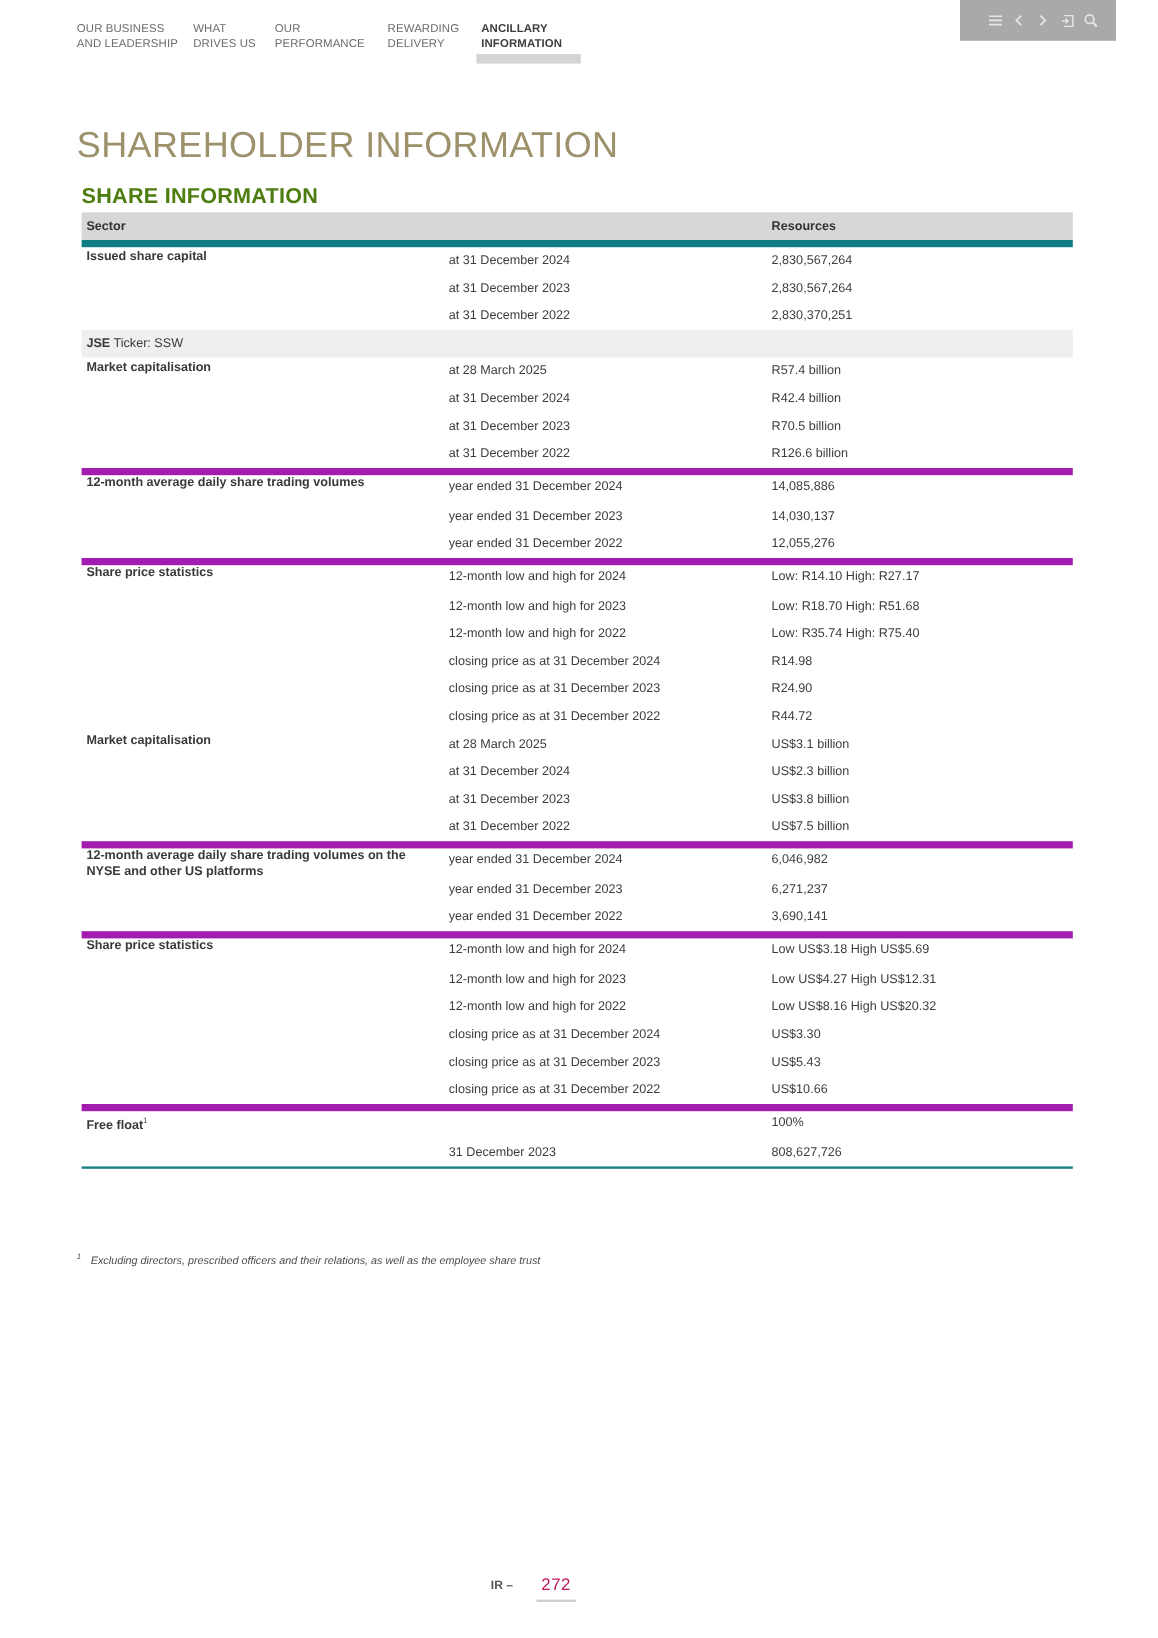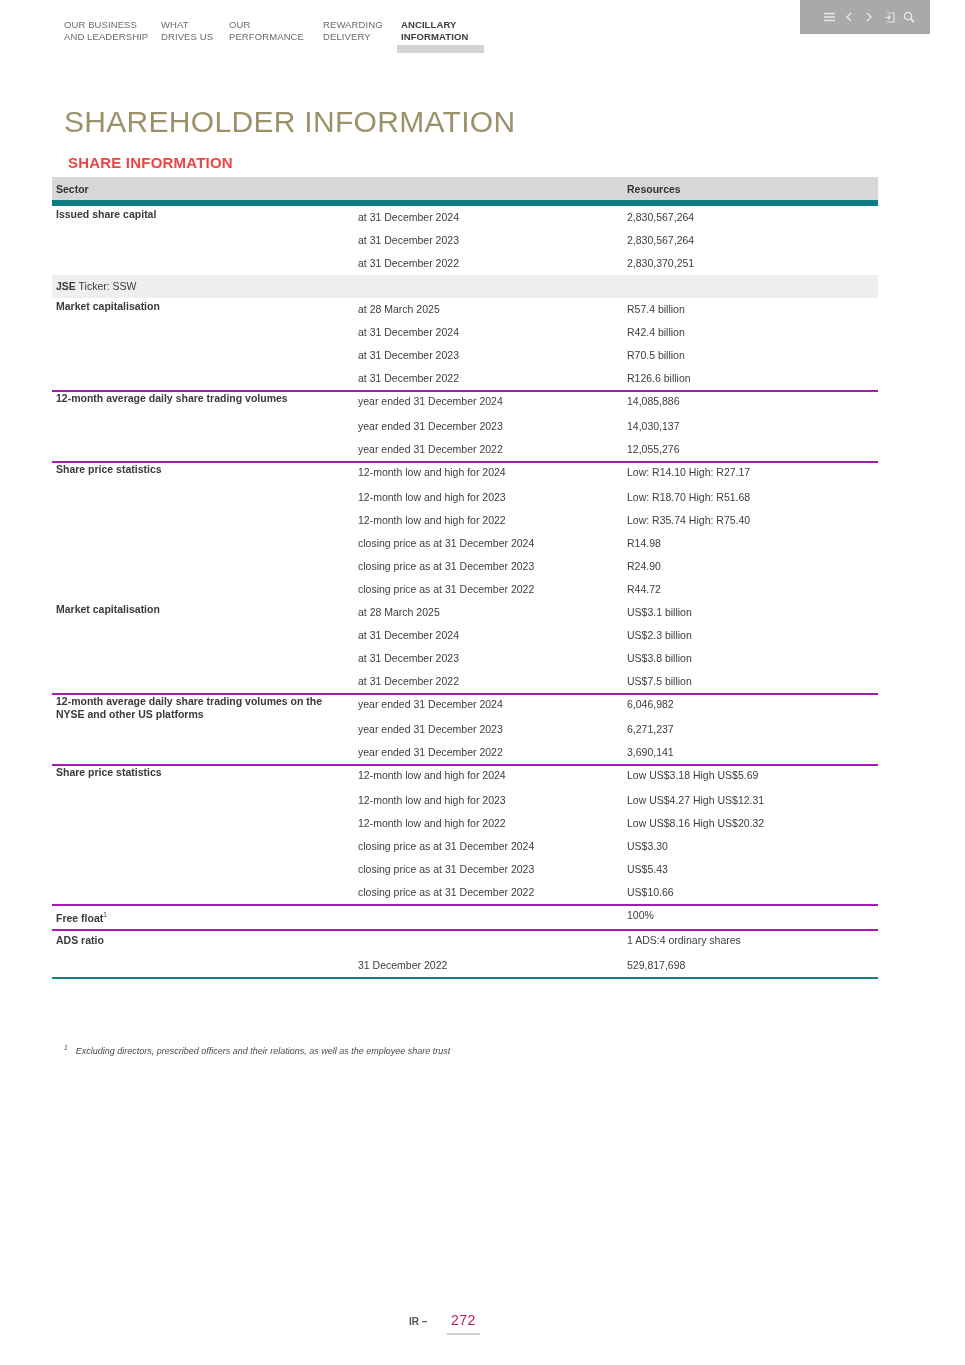--- a/index.html
+++ b/index.html
@@ -34,44 +34,44 @@
 
   
   .page-title {
     position: absolute; left: 64px; top: 100px; margin: 0;
     font-family: "Liberation Sans", sans-serif; font-weight: normal;
     font-size: 30px; letter-spacing: 0.3px; color: #9c916a; line-height: 44px;
   }
   .section-title {
     position: absolute; left: 68px; top: 152px; margin: 0;
     font-family: "Liberation Sans", sans-serif; font-weight: bold;
-    font-size: 15px; color: #ef4444; letter-spacing: 0.2px; line-height: 22px;
+    font-size: 18px; color: #4d7c0f; letter-spacing: 0.2px; line-height: 22px;
   }
 
   
-  .table { position: absolute; left: 52px; top: 177px; width: 826px; }
+  .table { position: absolute; left: 68px; top: 177px; width: 826px; }
   .thead {
     height: 23px; background: #d6d7d9; position: relative;
     font-size: 10.5px; font-weight: bold; color: #333;
     font-family: "Liberation Sans", sans-serif;
   }
   .thead .c1 { position: absolute; left: 4px; top: 6px; }
   .thead .c3 { position: absolute; left: 575px; top: 6px; }
   .thead-bar { height: 6px; background: #0f7c84; }
   .row {
     position: relative; height: 23px;
     font-size: 10.5px; font-family: "Liberation Sans", sans-serif; color: #3d3d3d;
   }
   .row .c1 { position: absolute; left: 4px; top: 2px; width: 290px; font-weight: bold; color: #3a3a3a; line-height: 12.5px; }
   .row .c2 { position: absolute; left: 306px; top: 5px; }
   .row .c3 { position: absolute; left: 575px; top: 5px; }
   .row.ticker { background: #efeff0; }
   .row.ticker .c1 { font-weight: normal; top: 5px; }
   .row.ticker .c1 b { font-weight: bold; }
-  .row.sep-top { border-top: 2px solid #a21caf; }
+  .row.sep-top { border-top: 6px solid #a21caf; }
   .row.sep-top .c2, .row.sep-top .c3 { top: 3px; }
   .row.sep-top .c1 { top: 0px; }
   .row.ftop .c1 { top: 3px; }
   .table-end { border-top: 2px solid #1b7f86; }
   sup { font-size: 6.5px; vertical-align: 5px; font-weight: normal; }
 
   .footnote {
     position: absolute; left: 64px; top: 1044px;
     font-size: 9px; font-style: italic; color: #4a4a4a;
     font-family: "Liberation Sans", sans-serif;
@@ -285,28 +285,24 @@
   <div class="row">
       <span class="c2">closing price as at 31 December 2022</span>
       <span class="c3">US$10.66</span>
     </div>
 
   <div class="row sep-top ftop">
       <span class="c1"><span>Free float</span><sup>1</sup></span>
       <span class="c3">100%</span>
     </div>
 
-  <div class="row sep-top ftop">
-      <span class="c1">ADS ratio</span>
-      <span class="c3">1 ADS:4 ordinary shares</span>
-    </div>
-
-  <div class="row">
-      <span class="c2">31 December 2022</span>
-      <span class="c3">529,817,698</span>
+
+  <div class="row">
+      <span class="c2">31 December 2023</span>
+      <span class="c3">808,627,726</span>
     </div>
   <div class="table-end"></div>
 </div>
 
 <div class="footnote">
   <span class="fn-mark">1</span><span>Excluding directors, prescribed officers and their relations, as well as the employee share trust</span>
 </div>
 
 <div class="page-footer">
   <span class="pf-label">IR –</span>

